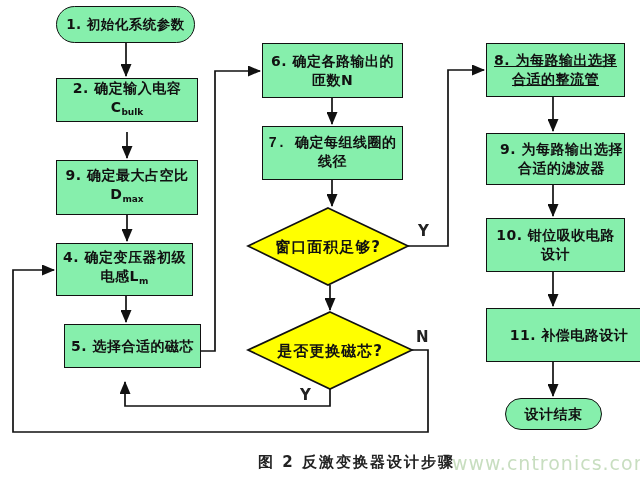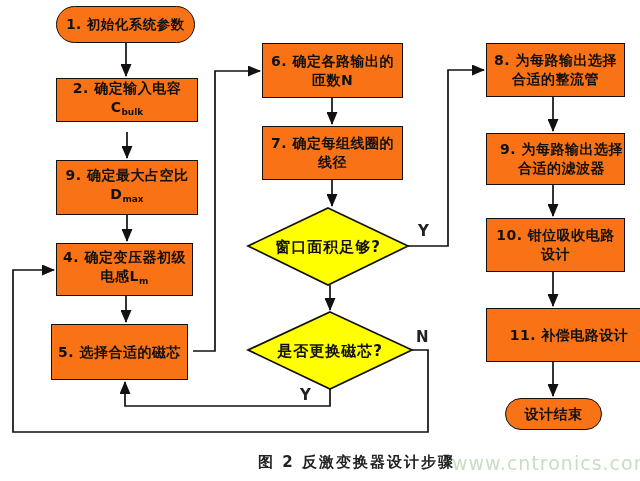--- a/index.html
+++ b/index.html
@@ -2,21 +2,21 @@
 <html><head>
 <meta charset="utf-8">
 <style>
   html,body { margin:0; padding:0; background:#ffffff; }
   #stage {
     position:relative; width:640px; height:481px; background:#ffffff;
     font-family:"DejaVu Sans","Liberation Sans",sans-serif; overflow:hidden;
   }
   #wires { position:absolute; left:0; top:0; width:640px; height:481px; }
   .node {
-    position:absolute; box-sizing:border-box; background:#f97316;
+    position:absolute; box-sizing:border-box; background:#86efac;
     border:1.7px solid #111111; display:flex; flex-direction:column;
     align-items:center; justify-content:center; text-align:center;
     font-weight:700; font-size:14px; line-height:19px; color:#111111;
     letter-spacing:0.5px;
   }
   .stadium { border-radius:20px; }
   .node sub { font-size:9px; font-weight:700; vertical-align:-3px; letter-spacing:0;text-align:center; }
   .dlabel {
     position:absolute; text-align:center; font-weight:700; font-size:15px;
     color:#111111; letter-spacing:1px;
@@ -79,39 +79,39 @@
   <div class="node" style="left:56px;top:160px;width:142px;height:55px;">
     <div>9. 确定最大占空比</div>
     <div><span>D</span><sub>max</sub></div>
   </div>
 
   <div class="node" style="left:56px;top:243px;width:137px;height:53px;">
     <div>4. 确定变压器初级</div>
     <div><span>电感L</span><sub>m</sub></div>
   </div>
 
-  <div class="node" style="left:51px;top:324px;width:137px;height:56px;">
+  <div class="node" style="left:64px;top:324px;width:137px;height:44px;">
     <div>5. 选择合适的磁芯</div>
   </div>
 
   <div class="node" style="left:262px;top:43px;width:141px;height:55px;">
     <div>6. 确定各路输出的</div>
     <div>匝数N</div>
   </div>
 
-  <div class="node" style="left:262px;top:126px;width:141px;height:54px;">
+  <div class="node" style="left:262px;top:126px;width:141px;height:54px;font-family:Liberation Mono, monospace;">
     <div>7. 确定每组线圈的</div>
     <div>线径</div>
   </div>
 
   <div class="dlabel" style="left:248px;top:342px;width:164px;">是否更换磁芯?</div>
 
   <div class="dlabel" style="left:248px;top:238px;width:160px;">窗口面积足够?</div>
 
-  <div class="node" style="left:486px;top:43px;width:139px;height:54px;">
+  <div class="node" style="left:486px;top:43px;width:139px;height:54px;text-decoration:underline;">
     <div>8. 为每路输出选择</div>
     <div>合适的整流管</div>
   </div>
 
   <div class="node" style="left:486px;top:133px;width:139px;height:52px;padding-left:12px;">
     <div>9. 为每路输出选择</div>
     <div>合适的滤波器</div>
   </div>
 
   <div class="node" style="left:486px;top:218px;width:139px;height:54px;">

